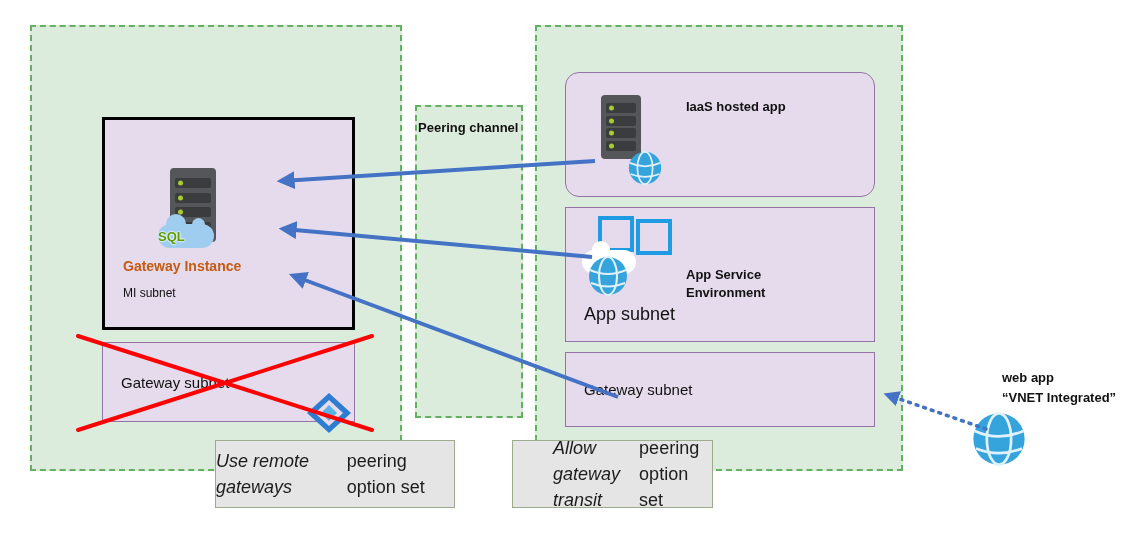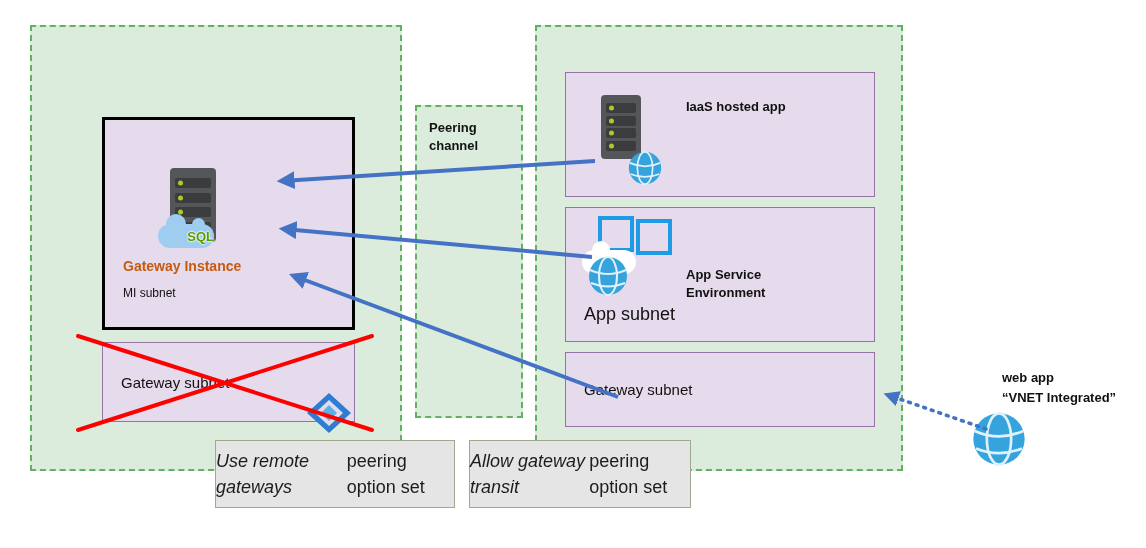--- a/index.html
+++ b/index.html
@@ -5,30 +5,30 @@
   html,body{margin:0;padding:0;background:#fff;}
   .canvas{position:relative;width:1146px;height:548px;background:#fff;
           font-family:"Liberation Sans",sans-serif;color:#111;overflow:hidden;}
 
   
   .vnet{position:absolute;background:#dcecdc;border:2px dashed #63b063;box-sizing:border-box;}
   .left-vnet{left:30px;top:25px;width:372px;height:446px;}
   .right-vnet{left:535px;top:25px;width:368px;height:446px;}
   .peering-box{position:absolute;left:415px;top:105px;width:108px;height:313px;
                background:#dcecdc;border:2px dashed #63b063;box-sizing:border-box;
-               padding:12px 12px;font-size:13px;font-weight:bold;line-height:1.35;}
+               padding:12px 1px;font-size:13px;font-weight:bold;line-height:1.35;}
 
   
   .subnet{position:absolute;background:#e6dbec;border:1px solid #9673a6;box-sizing:border-box;}
   .mi-subnet{position:absolute;left:70px;top:90px;width:253px;height:213px;
              background:#e6dbec;border:3px solid #000;box-sizing:border-box;}
   .gw-left{left:70px;top:315px;width:253px;height:80px;display:flex;align-items:center;}
   .gw-left .lbl{margin-left:18px;font-size:15px;}
 
-  .iaas-box{left:28px;top:45px;width:310px;height:125px;}
+  .iaas-box{left:28px;top:45px;width:310px;height:125px;border-radius:14px;}
   .app-box{left:28px;top:180px;width:310px;height:135px;}
   .gw-right{left:28px;top:325px;width:310px;height:75px;display:flex;align-items:center;}
   .gw-right .lbl{margin-left:18px;font-size:15px;}
 
   
   .mi-name{position:absolute;left:18px;top:138px;font-size:14px;font-weight:bold;color:#c55a11;}
   .mi-sub-lbl{position:absolute;left:18px;top:166px;font-size:12px;}
   .iaas-lbl{position:absolute;left:120px;top:26px;font-size:13px;font-weight:bold;}
   .ase-lbl{position:absolute;left:120px;top:58px;width:110px;font-size:13px;font-weight:bold;line-height:1.4;}
   .app-sub-lbl{position:absolute;left:18px;top:96px;font-size:18px;}
@@ -37,21 +37,21 @@
   .server{position:absolute;background:#55565a;border-radius:4px;
           display:flex;flex-direction:column;justify-content:space-evenly;padding:5px 5px;box-sizing:border-box;}
   .server .slat{height:10px;background:#3b3c3e;border-radius:2px;position:relative;}
   .server .slat::before{content:"";position:absolute;left:3px;top:50%;transform:translateY(-50%);
                         width:5px;height:5px;border-radius:50%;background:#a8cc2a;}
   .mi-server{left:65px;top:48px;width:46px;height:74px;}
   .iaas-server{left:35px;top:22px;width:40px;height:64px;}
 
   
   .sql-cloud{position:absolute;left:53px;top:104px;width:56px;height:24px;background:#9ecdf0;
-             border-radius:12px;display:flex;align-items:center;justify-content:flex-end;}
+             border-radius:12px;display:flex;align-items:center;justify-content:flex-start;}
   .sql-cloud::before{content:"";position:absolute;left:8px;top:-10px;width:20px;height:20px;border-radius:50%;background:#9ecdf0;}
   .sql-cloud::after{content:"";position:absolute;right:9px;top:-6px;width:13px;height:13px;border-radius:50%;background:#9ecdf0;}
   .sql-text{position:relative;z-index:1;font-weight:bold;font-size:13px;color:#5b9b00;
             text-shadow:0 0 2px #fff,0 0 2px #fff,0 0 2px #fff;}
 
   
   .globe{position:absolute;}
 
   
   .ase{position:absolute;left:16px;top:6px;width:104px;height:96px;}
@@ -67,21 +67,21 @@
   
   .webapp-lbl{position:absolute;left:1002px;top:368px;width:140px;font-size:13px;font-weight:bold;line-height:1.5;}
   .webapp-globe{position:absolute;left:972px;top:412px;}
 
   
   .caption{position:absolute;background:#e5e5e5;border:1px solid #9daa8d;box-sizing:border-box;
            height:68px;top:440px;display:flex;flex-direction:row;justify-content:space-between;
            align-items:center;z-index:6;font-size:18px;color:#1c1c1c;line-height:1.45;}
   .caption .l1{font-style:italic;}
   .caption1{left:215px;width:240px;}
-  .caption2{left:469px;width:222px;}
+  .caption2{left:512px;width:201px;padding-left:40px;}
 
   
   .overlay{position:absolute;left:0;top:0;z-index:10;pointer-events:none;}
 </style>
 </head>
 <body>
 
 <div class="canvas">
 
   <div class="vnet left-vnet">

